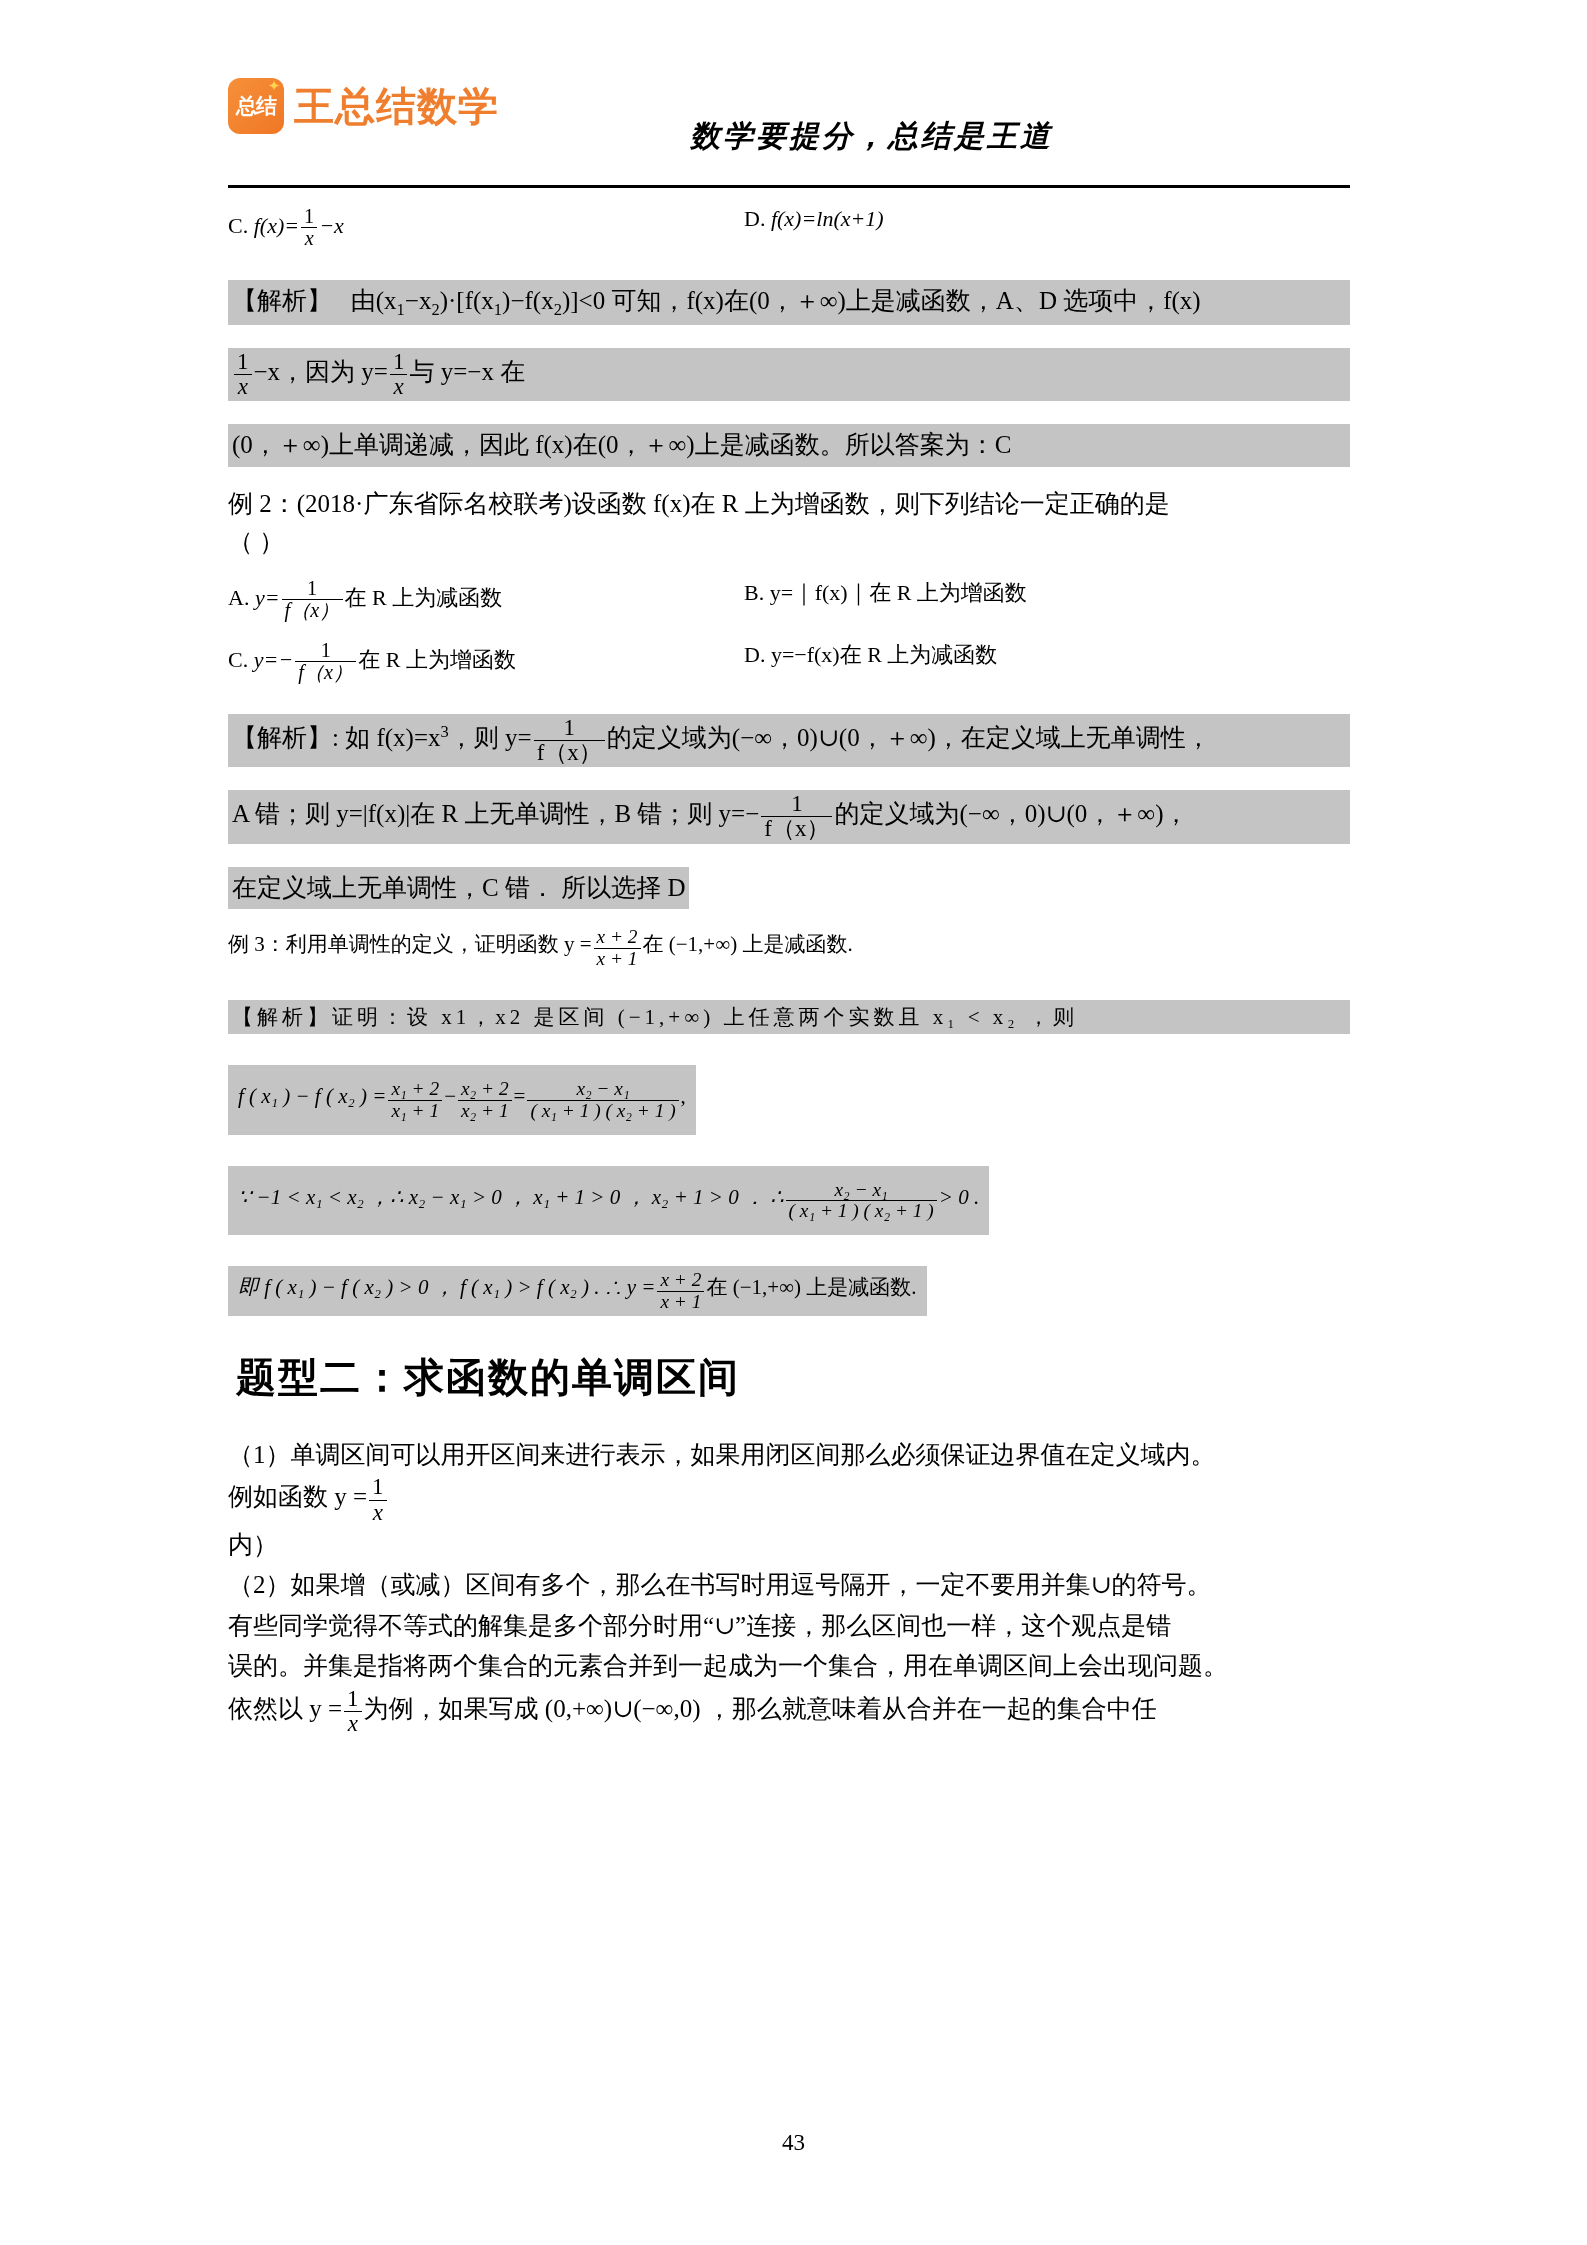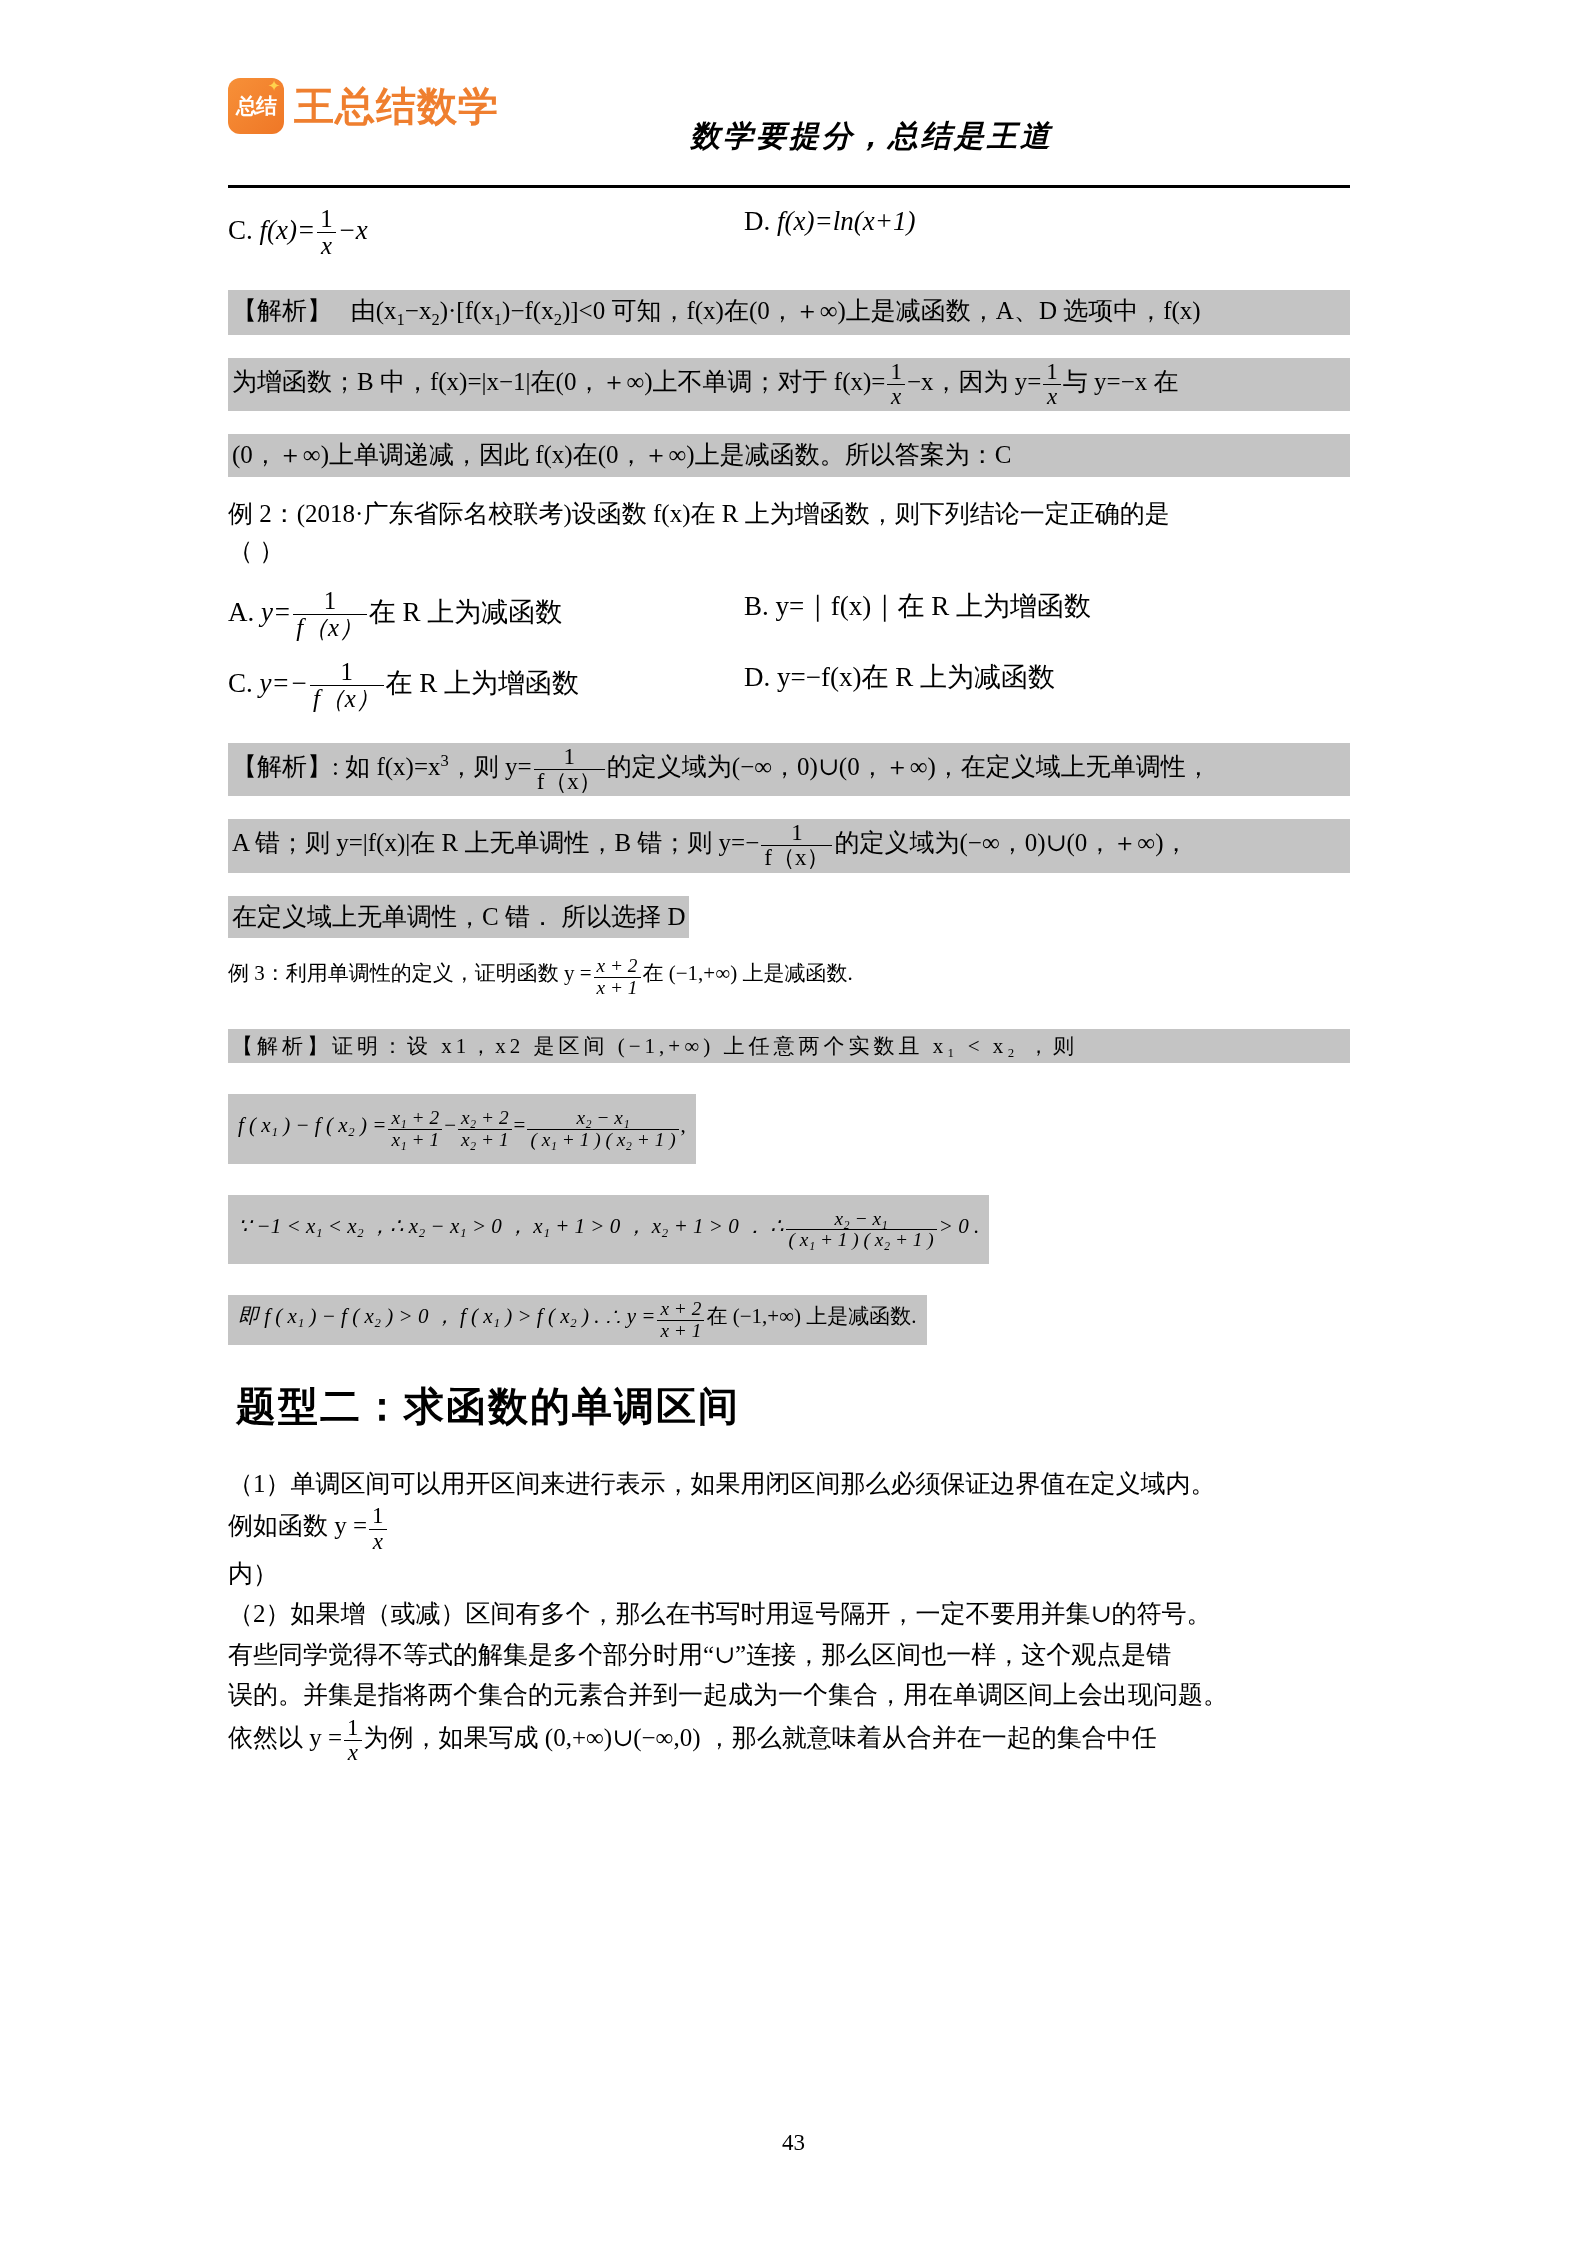--- a/index.html
+++ b/index.html
@@ -87,21 +87,21 @@
   }
   .blk{
     font-size:25px;
     line-height:1.55;
     padding:2px 4px;
     display:block;
     margin-top:13px;
   }
   .opts{
     display:flex;
-    font-size:27px;
+    font-size:22px;
   }
   .opt-a{ width:516px; }
   .mathit{ font-style:italic; font-family:"Liberation Serif","DejaVu Serif",serif; }
   .up{ font-style:normal; }
 
   
   .frac{
     display:inline-block;
     vertical-align:-0.55em;
     text-align:center;
@@ -184,21 +184,21 @@
 
     <div class="gap-m"></div>
 
     
     <div>
       <div class="blk hl line">
         <span>【解析】</span>&nbsp;&nbsp;&nbsp;<span>由(x</span><sub>1</sub><span>−x</span><sub>2</sub><span>)·[f(x</span><sub>1</sub><span>)−f(x</span><sub>2</sub><span>)]&lt;0 可知，f(x)在(0，＋∞)上是减函数，A、D 选项中，f(x)</span>
       </div>
       <div class="gap-s"></div>
       <div class="blk hl line">
-        <span>为增函数；B 中，f(x)=|x−1|在(0，＋∞)上不单调；对于 f(x)=</span><span class="frac"><span class="num">1</span><span class="den mathit">x</span></span><span>−x，因为 y=</span><span class="frac"><span class="num">1</span><span class="den mathit">x</span></span><span>与 y=−x 在</span>
+        <span class="frac"><span class="num">1</span><span class="den mathit">x</span></span><span>−x，因为 y=</span><span class="frac"><span class="num">1</span><span class="den mathit">x</span></span><span>与 y=−x 在</span>
       </div>
       <div class="gap-s"></div>
       <div class="blk hl line">(0，＋∞)上单调递减，因此 f(x)在(0，＋∞)上是减函数。所以答案为：C</div>
     </div>
 
     <div class="gap-m"></div>
 
     
     <div class="line">例 2：(2018·广东省际名校联考)设函数 f(x)在 R 上为增函数，则下列结论一定正确的是</div>
     <div class="line">（   ）</div>

